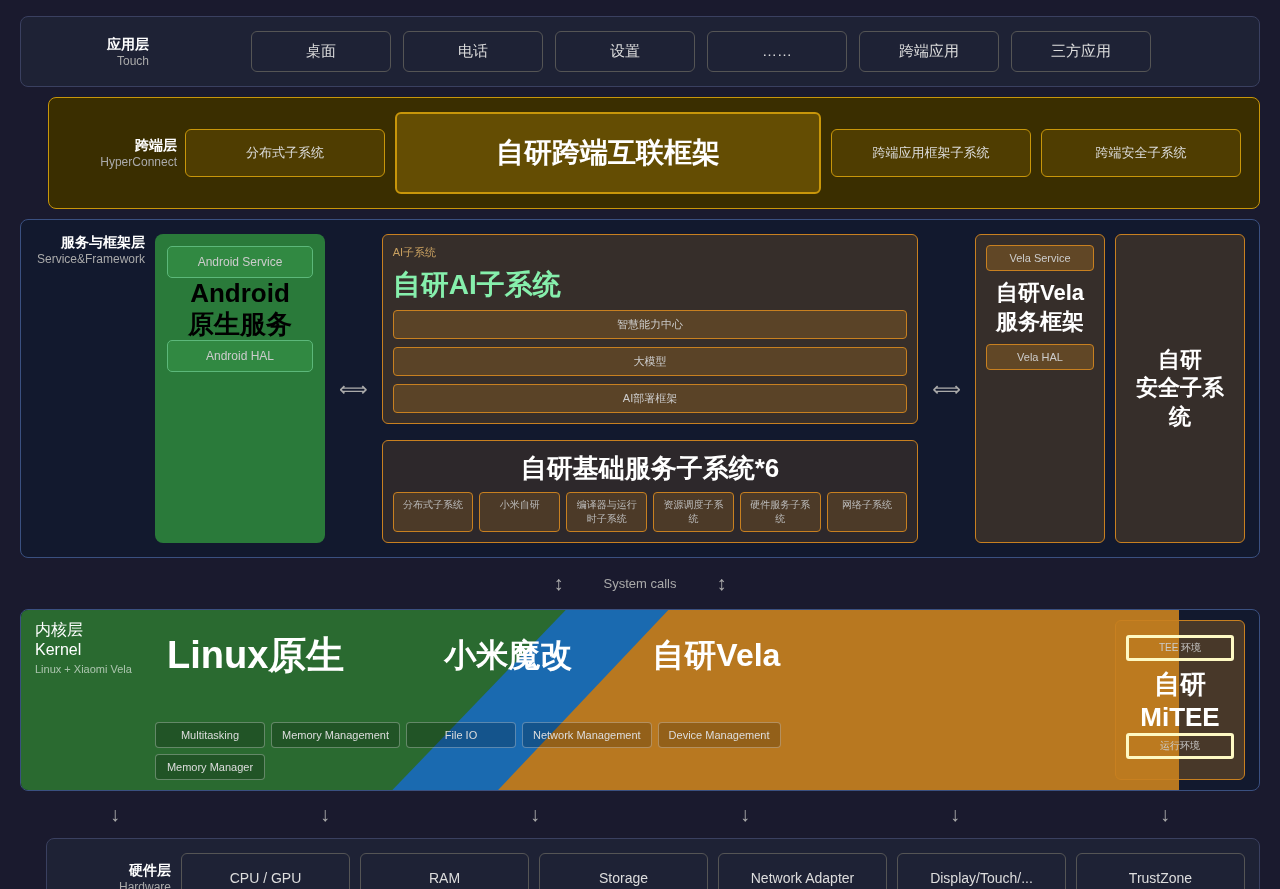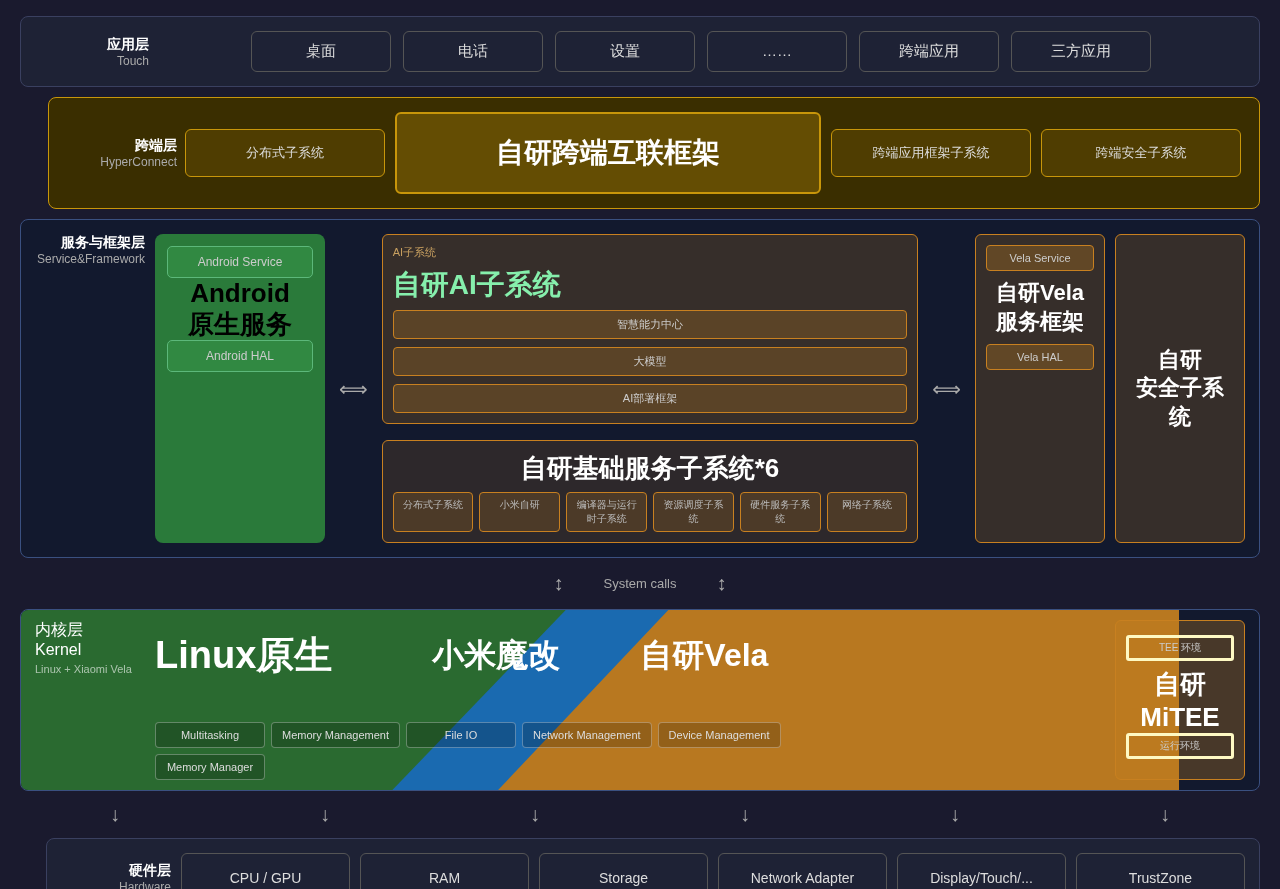--- a/index.html
+++ b/index.html
@@ -339,20 +339,21 @@
       flex: 1;
       display: flex;
       flex-direction: column;
       justify-content: space-between;
     }
     .kernel-main-titles {
       display: flex;
       align-items: center;
       gap: 40px;
       padding: 10px 0;
+      margin-left: 12px;
     }
     .kernel-linux-title {
       font-size: 38px;
       font-weight: bold;
       color: #fff;
     }
     .kernel-xiaomi-title {
       font-size: 32px;
       font-weight: bold;
       color: #fff;

